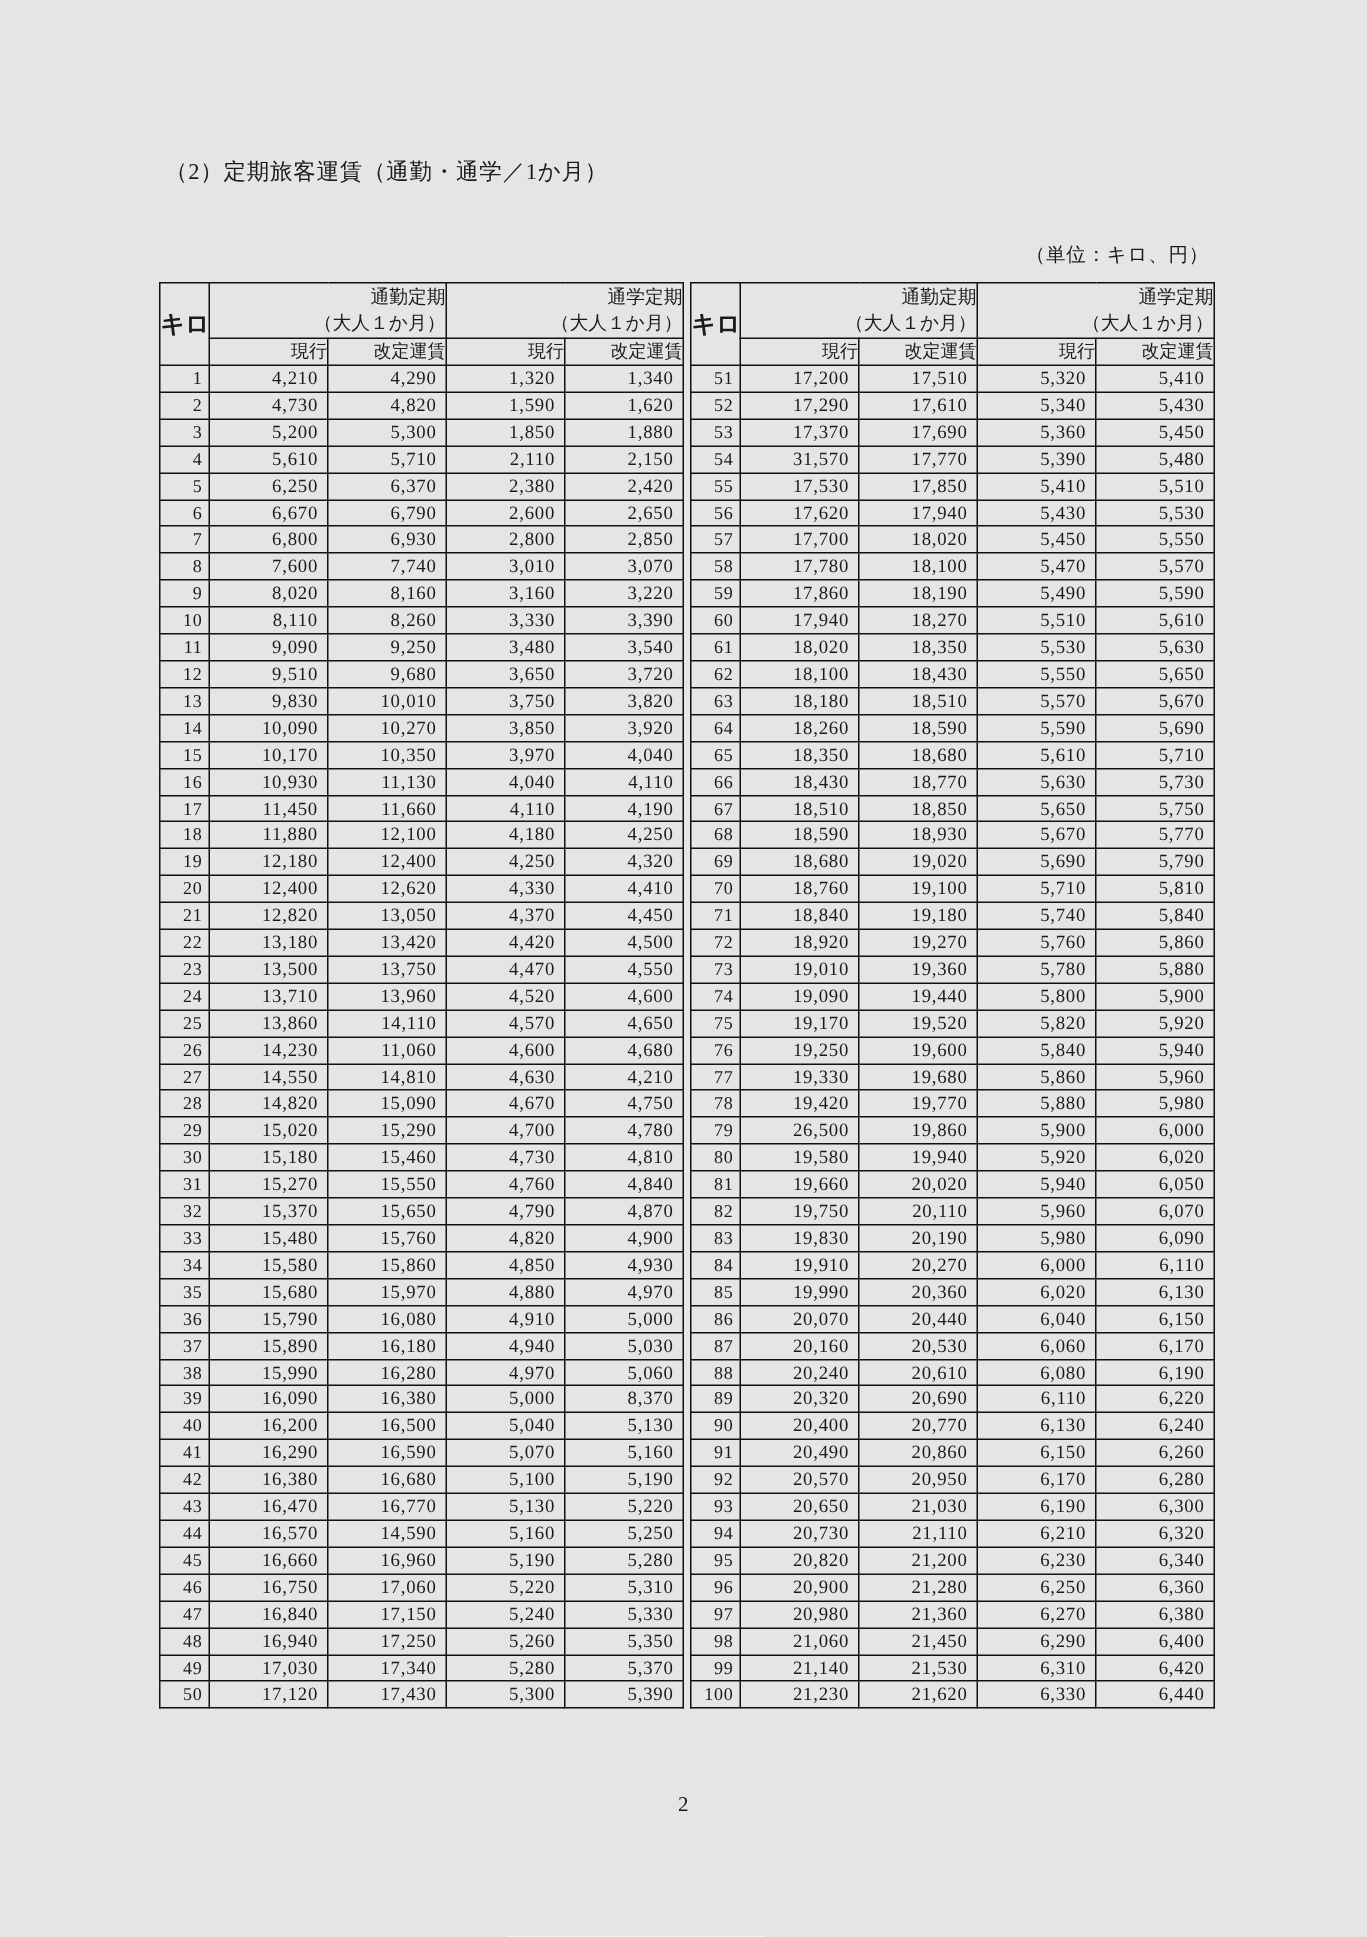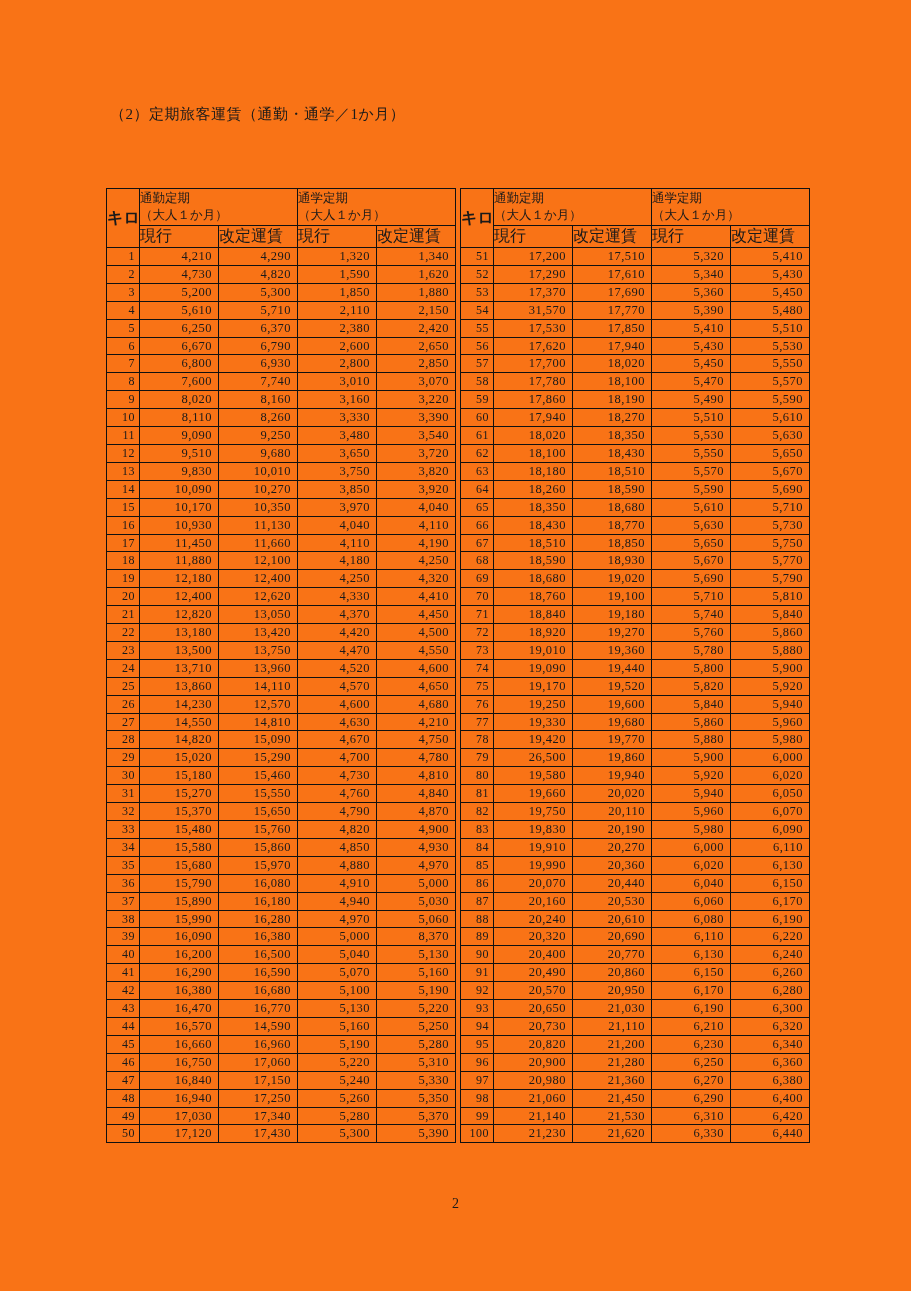--- a/index.html
+++ b/index.html
@@ -4,21 +4,21 @@
 <style>
   html, body {
     margin: 0;
     padding: 0;
     background: #ffffff;
   }
   .page {
     position: relative;
     width: 911px;
     height: 1291px;
-    background: #f97316;
+    background: #e5e5e5;
     font-family: "Liberation Serif", "DejaVu Serif", serif;
     color: #1a1a1a;
     overflow: hidden;
   }
   .doc-title {
     position: absolute;
     left: 110px;
     top: 105px;
     font-size: 15px;
     letter-spacing: 0.5px;
@@ -57,28 +57,28 @@
   }
   .fare-table th.km-head {
     font-size: 16px;
     vertical-align: middle;
     letter-spacing: 0px;
     font-weight: bold;
   }
   .fare-table th.group-head {
     height: 36px;
     font-size: 12.5px;
-    text-align: left;
+    text-align: right;
     vertical-align: middle;
     line-height: 1.4;
   }
   .fare-table th.sub-head {
     height: 16px;
-    font-size: 16px;
-    text-align: left;
+    font-size: 12px;
+    text-align: right;
     vertical-align: middle;
   }
   .fare-table td {
     height: 16.9px;
     line-height: 16.9px;
     font-size: 12.5px;
     text-align: right;
     padding-right: 6px;
     letter-spacing: 0.5px;
   }
@@ -95,20 +95,21 @@
     font-size: 14px;
   }
 </style>
 </head>
 <body>
 
 <div class="page">
 
   <div class="doc-title">（2）定期旅客運賃（通勤・通学／1か月）</div>
 
+  <div class="unit-note">（単位：キロ、円）</div>
 
   <div class="tables">
 
     <table class="fare-table">
       <colgroup>
         <col class="col-km">
           <col class="col-fare">
           <col class="col-fare">
           <col class="col-fare">
           <col class="col-fare">
@@ -304,21 +305,21 @@
           <tr>
             <td class="km">25</td>
             <td>13,860</td>
             <td>14,110</td>
             <td>4,570</td>
             <td>4,650</td>
           </tr>
           <tr>
             <td class="km">26</td>
             <td>14,230</td>
-            <td>12,570</td>
+            <td>11,060</td>
             <td>4,600</td>
             <td>4,680</td>
           </tr>
           <tr>
             <td class="km">27</td>
             <td>14,550</td>
             <td>14,810</td>
             <td>4,630</td>
             <td>4,210</td>
           </tr>

